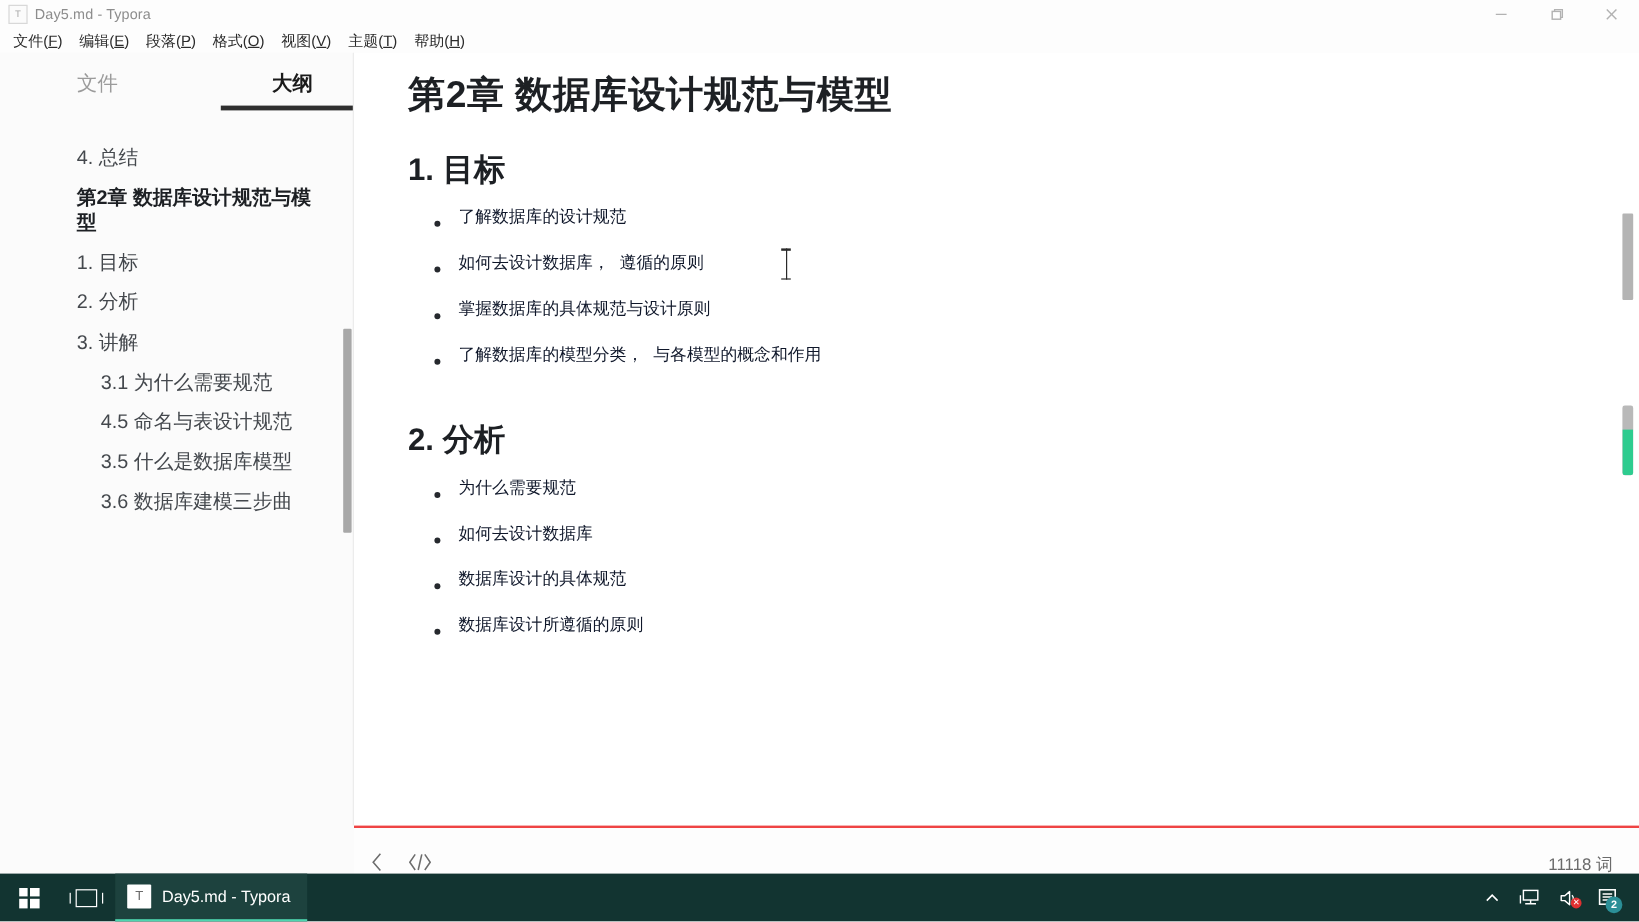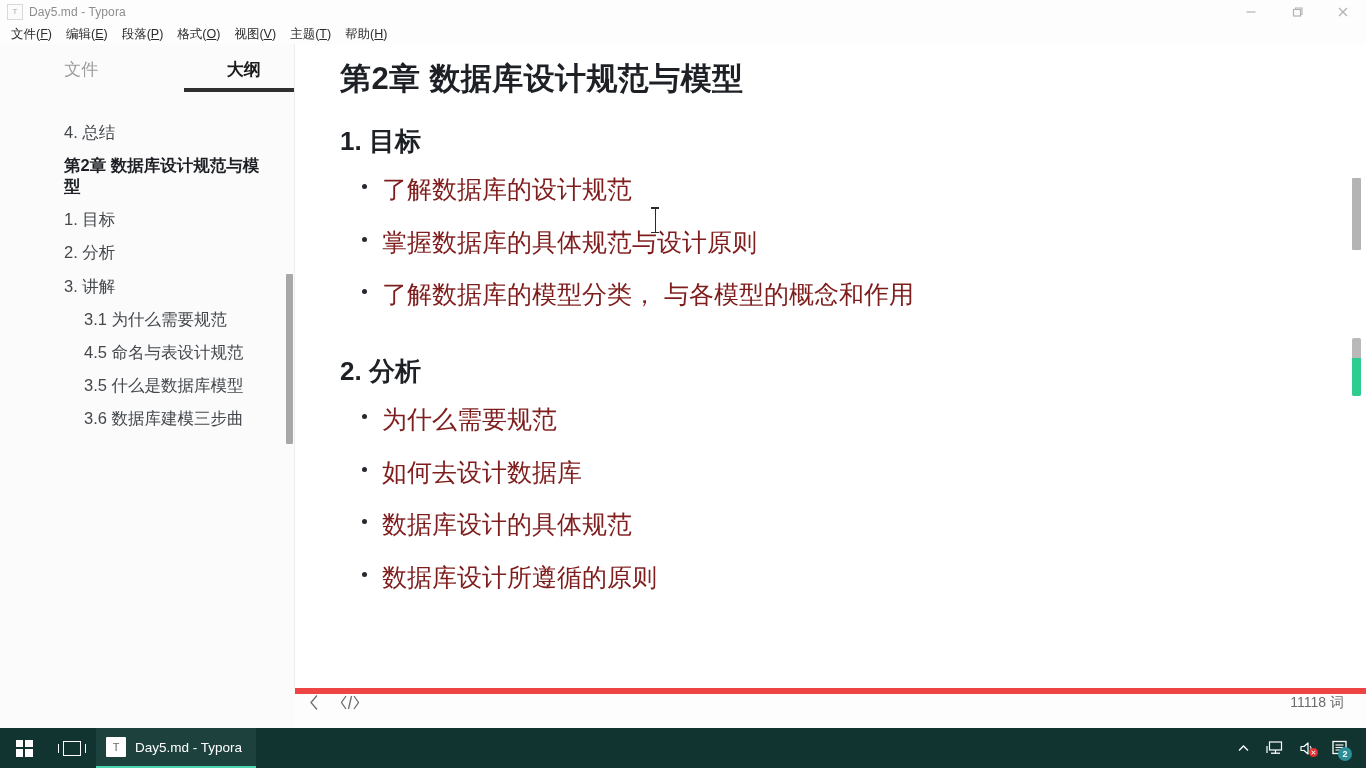--- a/index.html
+++ b/index.html
@@ -196,25 +196,26 @@
     margin: 22px 0 16px 0;
     line-height: 1.25;
   }
   .h2.second { margin-top: 44px; }
   ul.bullets {
     margin: 0;
     padding-left: 42px;
     list-style: none;
   }
   ul.bullets li {
-    font-size: 25px;
-    color: #7f1d1d;
+    font-size: 14px;
+    color: #0f172a;
     line-height: 1.3;
     margin-bottom: 20px;
     position: relative;
+    font-family: Liberation Mono, monospace;
   }
   ul.bullets li::before {
     content: "";
     position: absolute;
     left: -20px;
     top: 11px;
     width: 5px; height: 5px;
     background: #26292e;
     border-radius: 50%;
   }
@@ -276,23 +277,23 @@
     height: 38px;
     background: #2ecc8f;
   }
 
   
   .statusbar {
     position: absolute;
     left: 295px; top: 688px;
     width: 1071px; height: 40px;
     background: #fdfdfd;
-    border-top: 6px solid #ef4444;
-    display: flex;
-    align-items: flex-start;
+    border-top: 2px solid #ef4444;
+    display: flex;
+    align-items: flex-end;
   }
   .status-left {
     display: flex;
     align-items: center;
     padding-left: 14px;
     gap: 20px;
   }
   .status-icon {
     font-size: 17px;
     color: #6d6d6d;
@@ -495,20 +496,21 @@
   <div class="sidebar-divider"></div>
 
   <div class="editor">
     <div class="doc">
 
       <div class="h1">第2章 数据库设计规范与模型</div>
 
       <div class="h2">1. 目标</div>
       <ul class="bullets">
         <li>了解数据库的设计规范</li>
+        <li>如何去设计数据库， 遵循的原则</li>
         <li>掌握数据库的具体规范与设计原则</li>
         <li>了解数据库的模型分类， 与各模型的概念和作用</li>
       </ul>
 
       <div class="h2 second">2. 分析</div>
       <ul class="bullets">
         <li>为什么需要规范</li>
         <li>如何去设计数据库</li>
         <li>数据库设计的具体规范</li>
         <li>数据库设计所遵循的原则</li>

